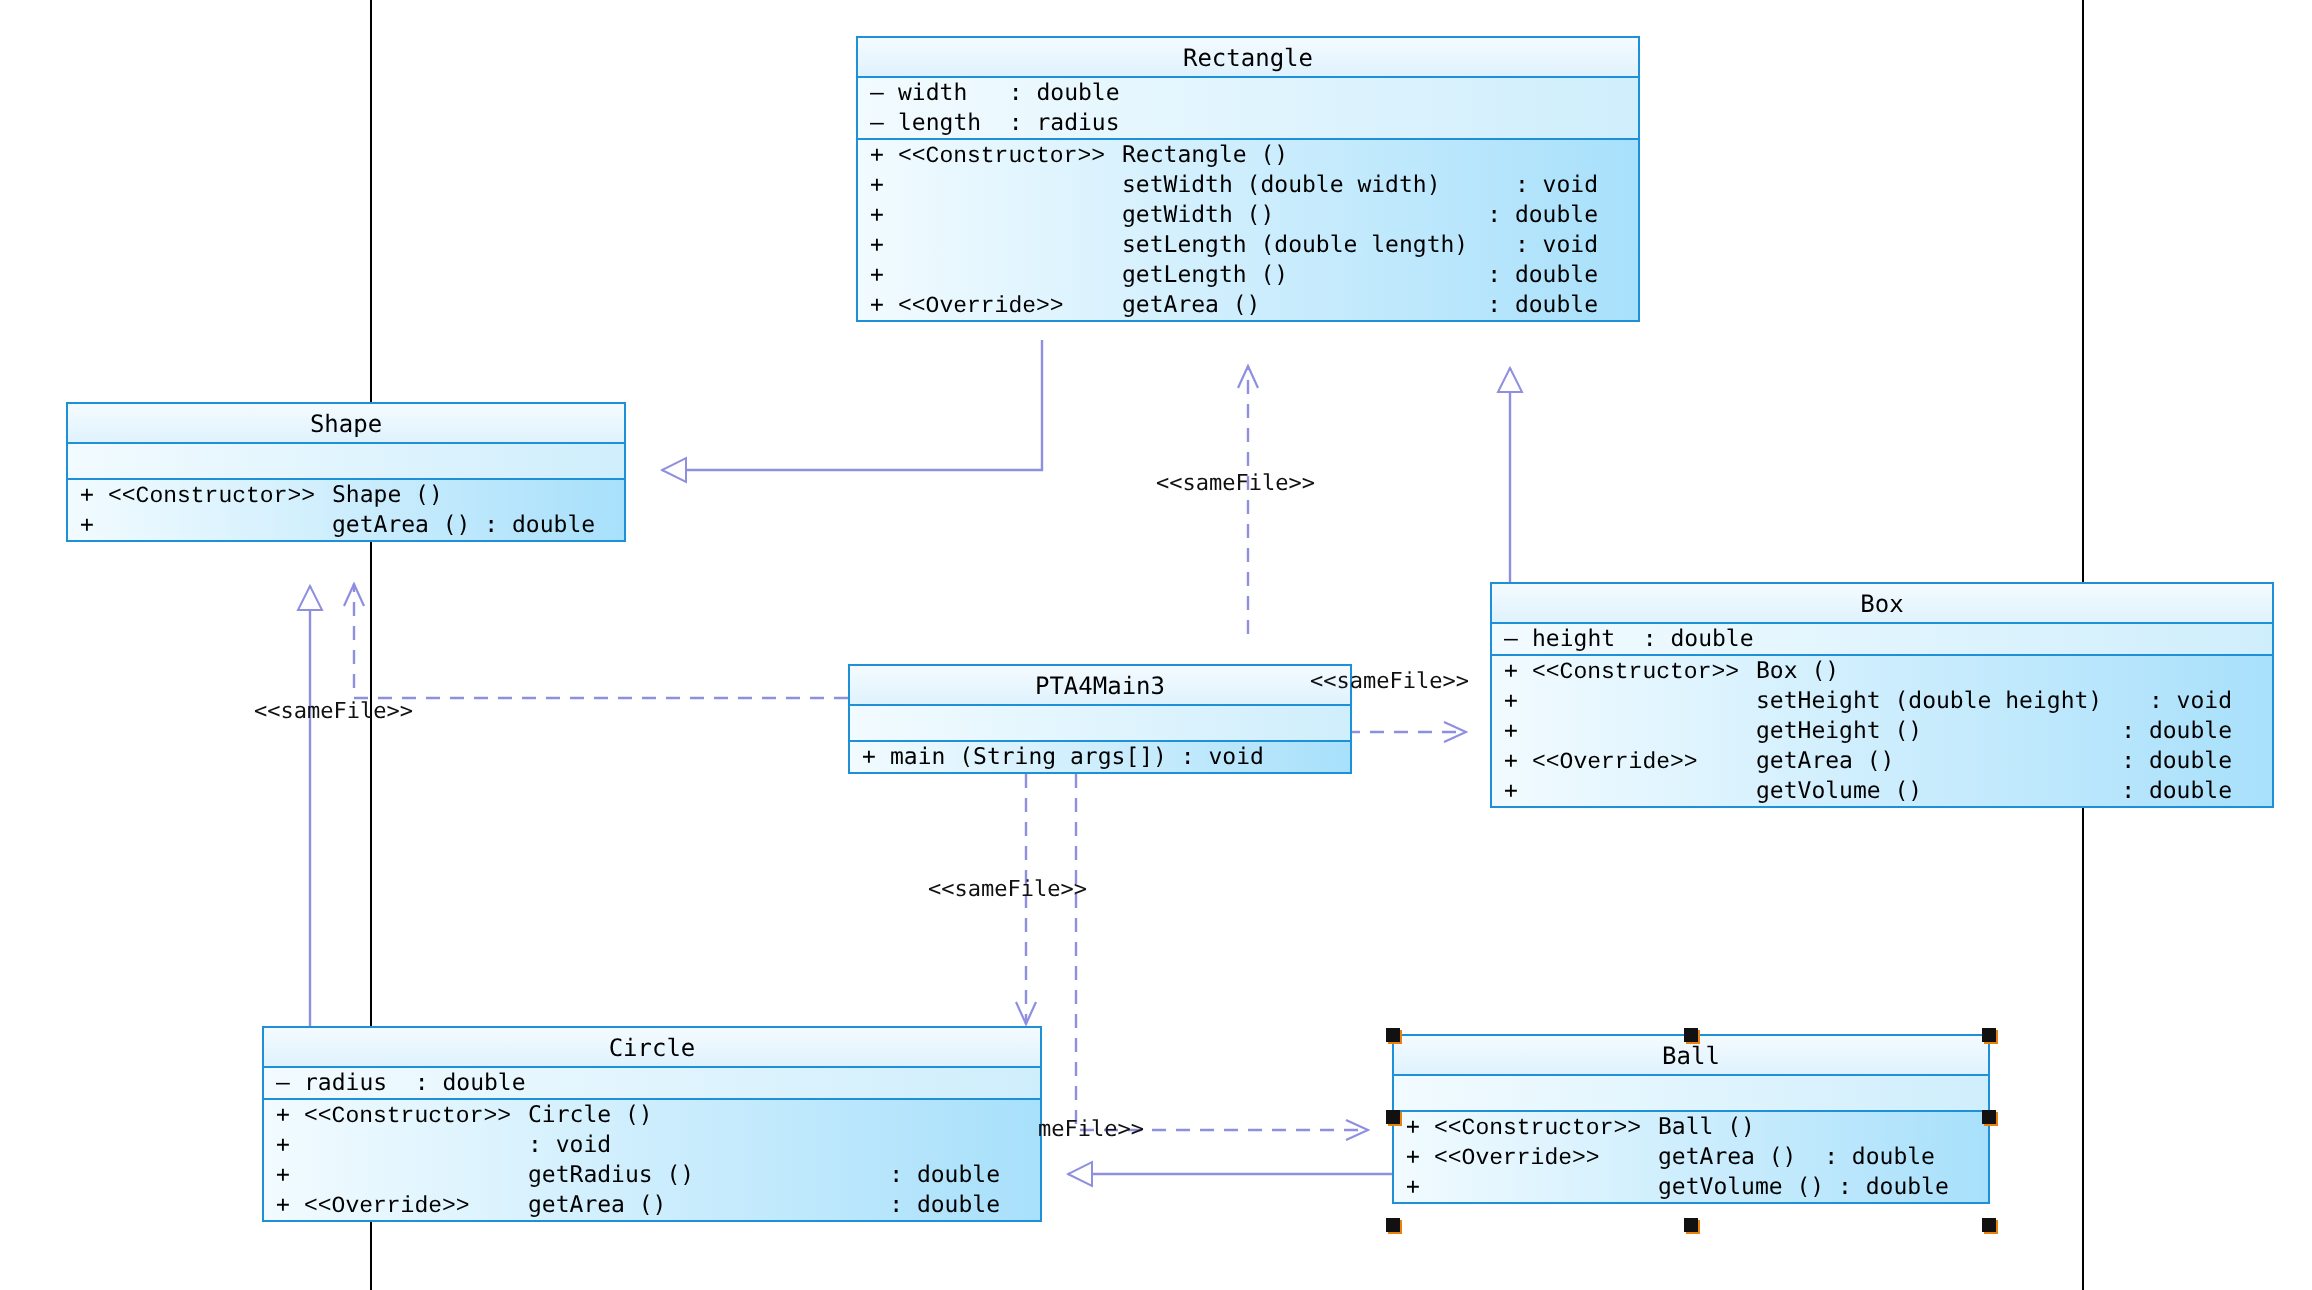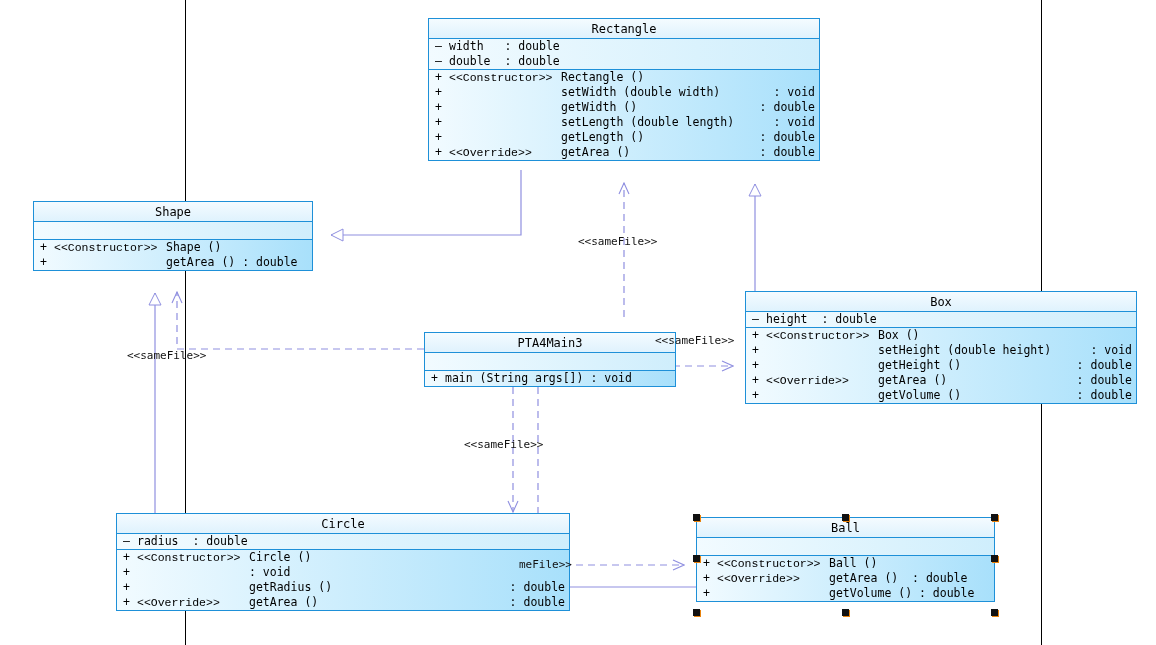--- a/index.html
+++ b/index.html
@@ -74,21 +74,21 @@
     flex: 0 0 auto;
     width: 112px;
     font-family: Liberation Mono, monospace;
   }
   .row .sig {
     flex: 1 1 auto;
   }
   .row .rtype {
     flex: 0 0 auto;
     text-align: right;
-    padding-right: 4px;
+    padding-right: 20px;
   }
   .row.attr .sig { flex: 0 0 auto; }
   .empty-cmp { height: 18px; }
 
   .edge-label {
     position: absolute;
     font-size: 11px;
     line-height: 13px;
     color: #111111;
     white-space: nowrap;
@@ -175,21 +175,21 @@
 
   <div class="uml-class" style="left:428px;top:18px;width:392px">
     <div class="cmp cmp-name">Rectangle</div>
     <div class="cmp cmp-attrs">
       <div class="row attr">
         <span class="vis">–</span>
         <span class="sig">width   : double</span>
       </div>
       <div class="row attr">
         <span class="vis">–</span>
-        <span class="sig">double  : double</span>
+        <span class="sig">length  : radius</span>
       </div>
     </div>
     <div class="cmp cmp-ops">
       <div class="row">
         <span class="vis">+</span>
         <span class="stereo">&lt;&lt;Constructor&gt;&gt;</span>
         <span class="sig">Rectangle ()</span>
         <span class="rtype"></span>
       </div>
       <div class="row">
@@ -288,21 +288,21 @@
     <div class="cmp cmp-name">PTA4Main3</div>
     <div class="cmp cmp-attrs empty-cmp"></div>
     <div class="cmp cmp-ops">
       <div class="row">
         <span class="vis">+</span>
         <span class="sig">main (String args[]) : void</span>
       </div>
     </div>
   </div>
 
-  <div class="uml-class" style="left:116px;top:513px;width:454px">
+  <div class="uml-class" style="left:131px;top:513px;width:390px">
     <div class="cmp cmp-name">Circle</div>
     <div class="cmp cmp-attrs">
       <div class="row attr">
         <span class="vis">–</span>
         <span class="sig">radius  : double</span>
       </div>
     </div>
     <div class="cmp cmp-ops">
       <div class="row">
         <span class="vis">+</span>

